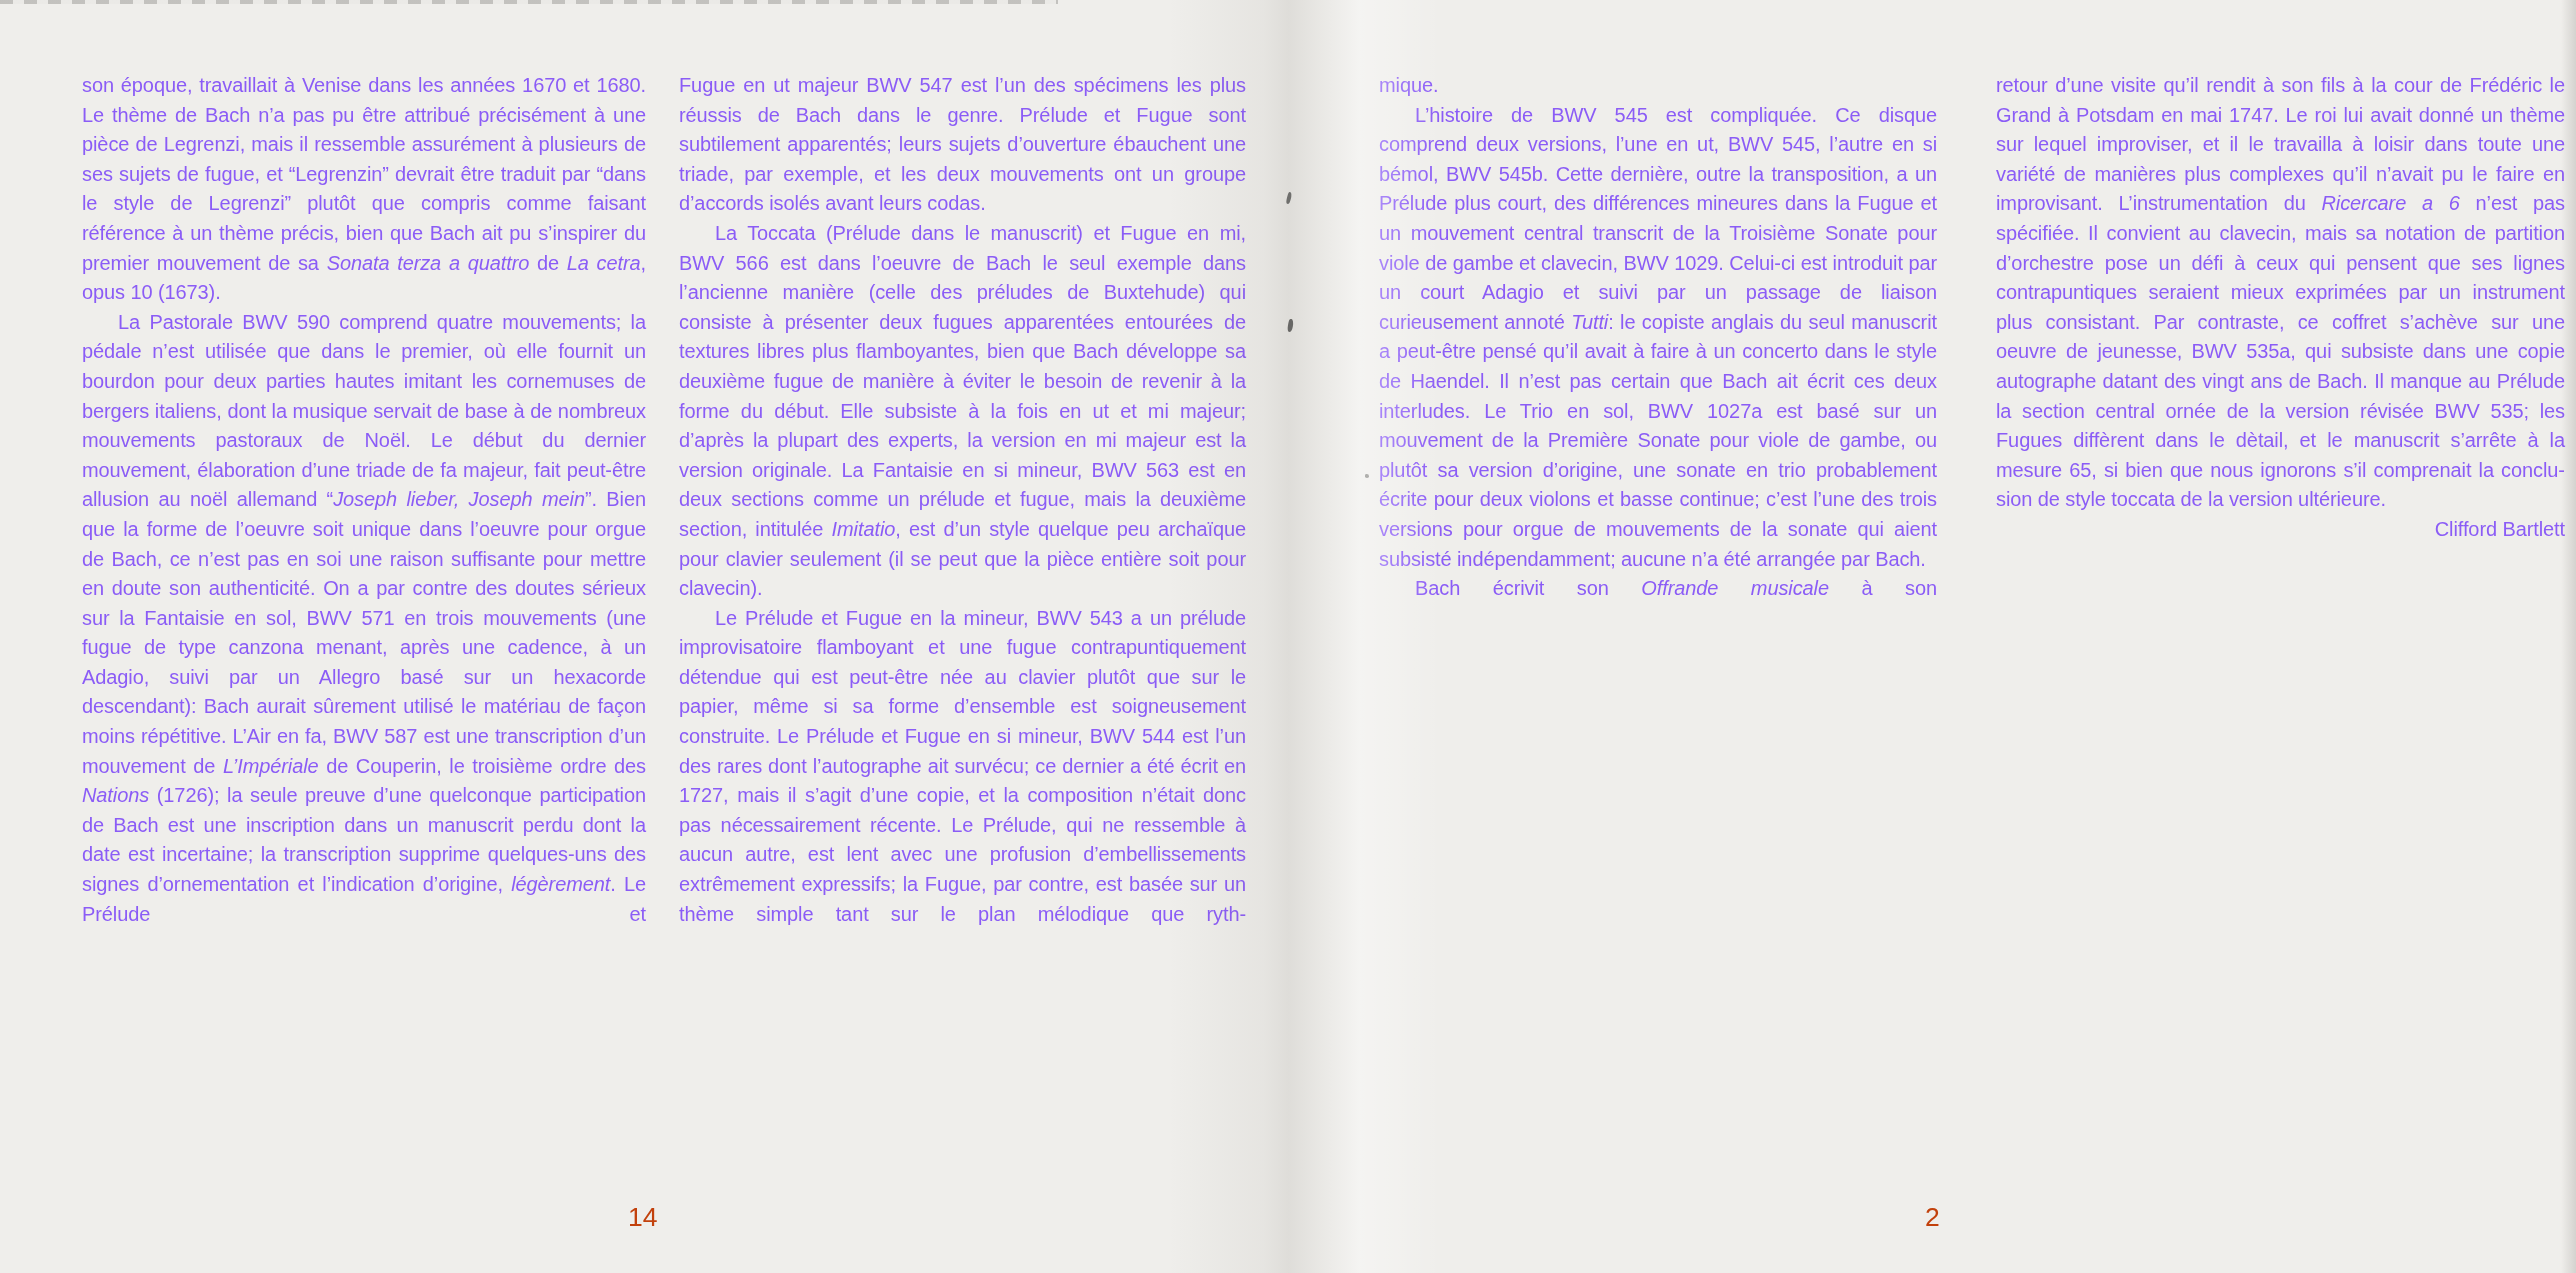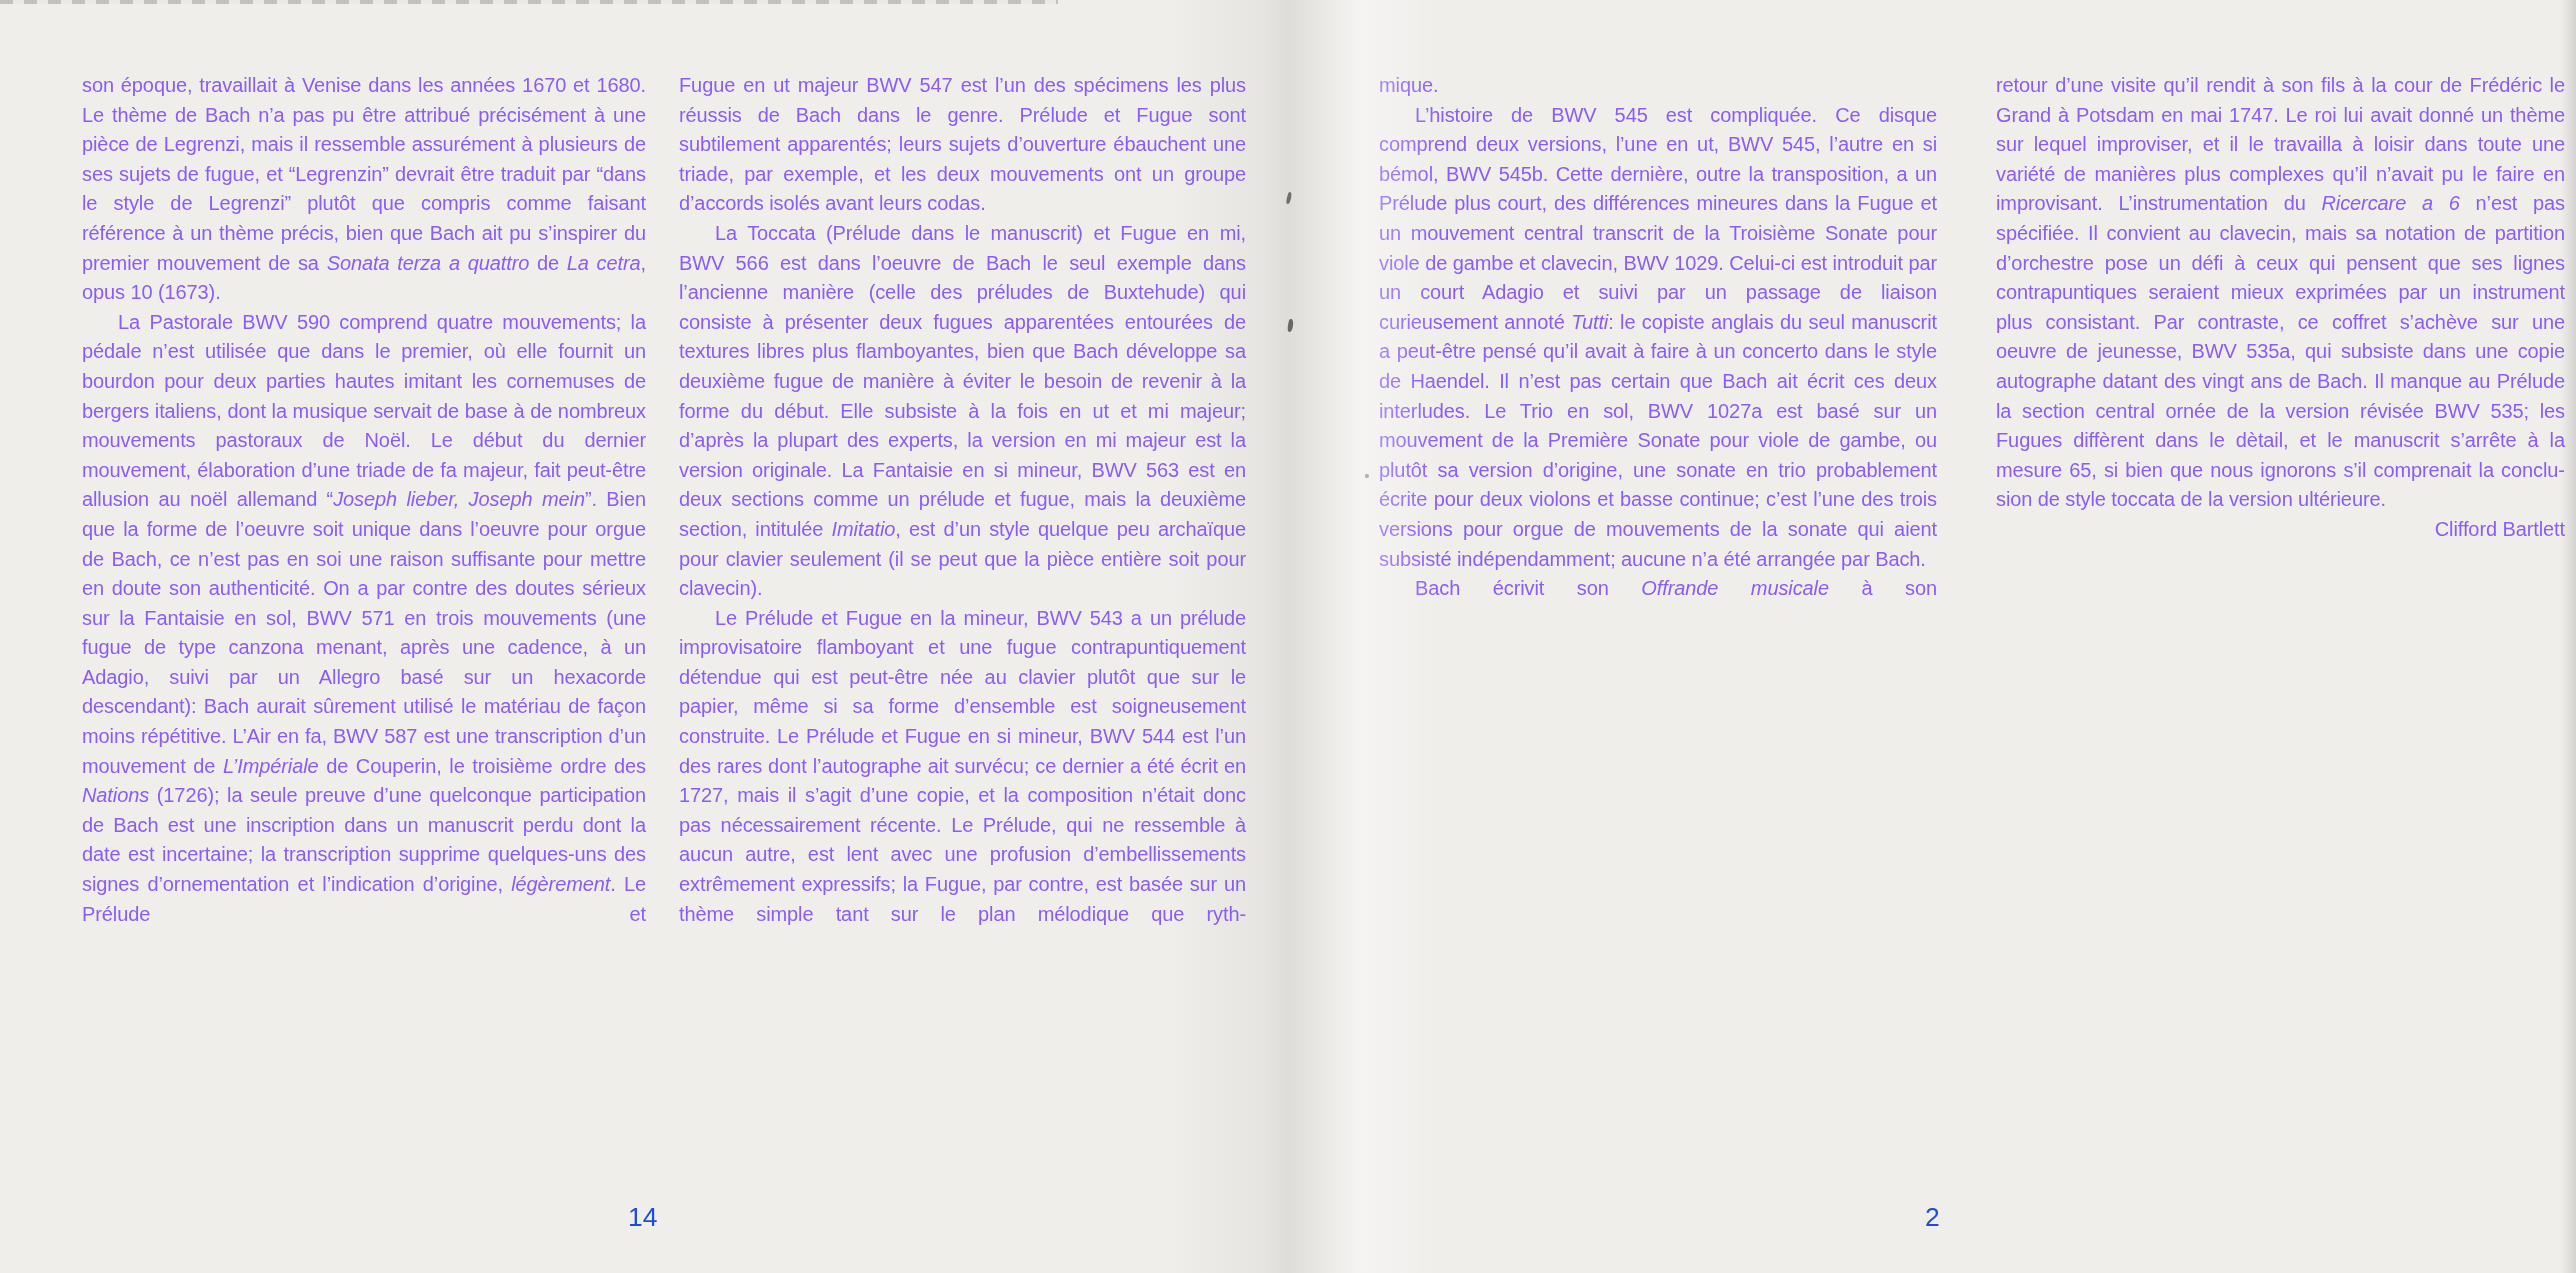--- a/index.html
+++ b/index.html
@@ -34,21 +34,21 @@
   .c4 { left: 708px; width: 569px; }
 
   .para { margin: 0; text-indent: 0; }
   .para.indent { text-indent: 36px; }
   .para.flows { text-align-last: justify; }
   .para.right { text-align: right; text-align-last: right; }
   .para.italic, i { font-style: italic; }
 
   .pagenum {
     position: absolute; top: 1202px;
-    font-size: 26.5px; color: #1d4ed8;
+    font-size: 26.5px; color: #c2410c;
     letter-spacing: 0;
   }
   .pn-left  { left: 628px; }
   .pn-right { left: 637px; }
 
   
   .gutter-shadow {
     position: absolute; left: 1168px; top: 0;
     width: 274px; height: 100%;
     background: linear-gradient(90deg,

